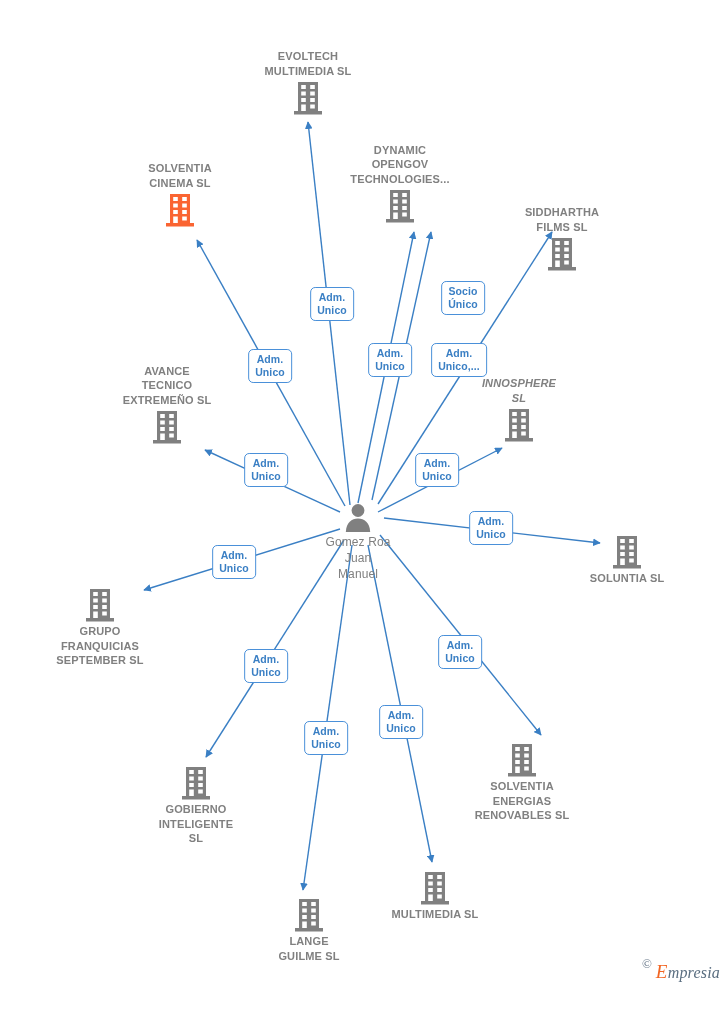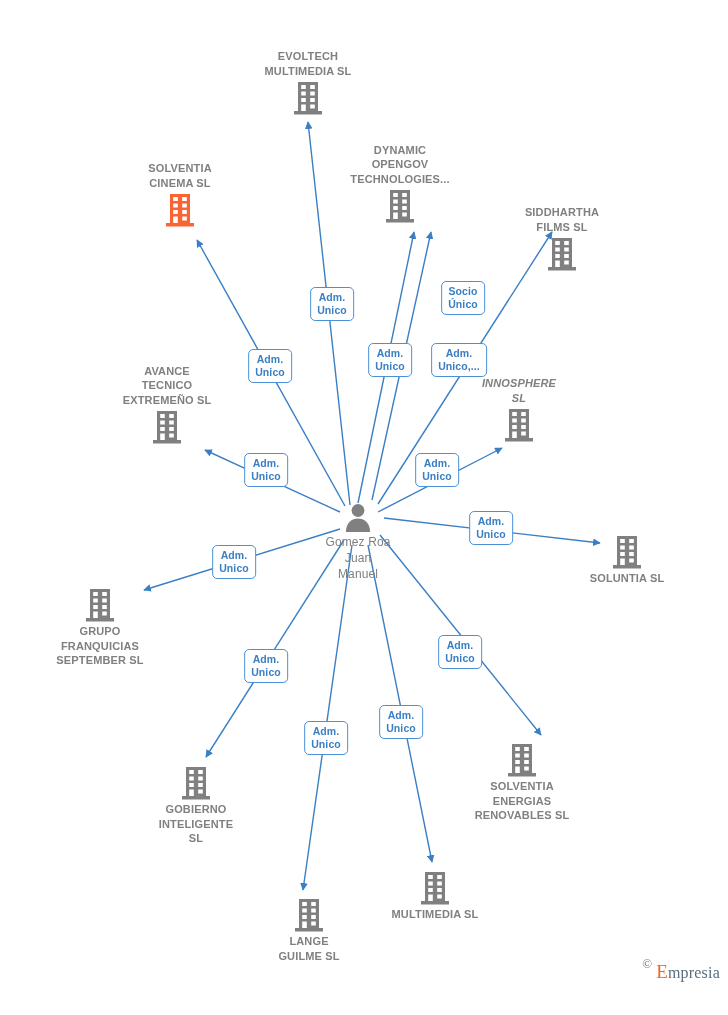--- a/index.html
+++ b/index.html
@@ -82,20 +82,21 @@
     gap: 4px;
     font-size: 15px;
     color: #6b7b8c;
     font-family: "Liberation Serif", serif;
   }
   #watermark .wm-c {
     font-size: 13px;
     color: #6b7b8c;
   }
   #watermark .wm-brand {
+    font-style: italic;
     font-size: 16px;
     color: #5a6e80;
     letter-spacing: 0.2px;
     margin-top: 17px;
   }
   #watermark .wm-brand .wm-cap {
     color: #f26522;
     font-size: 19px;
   }
 </style>

